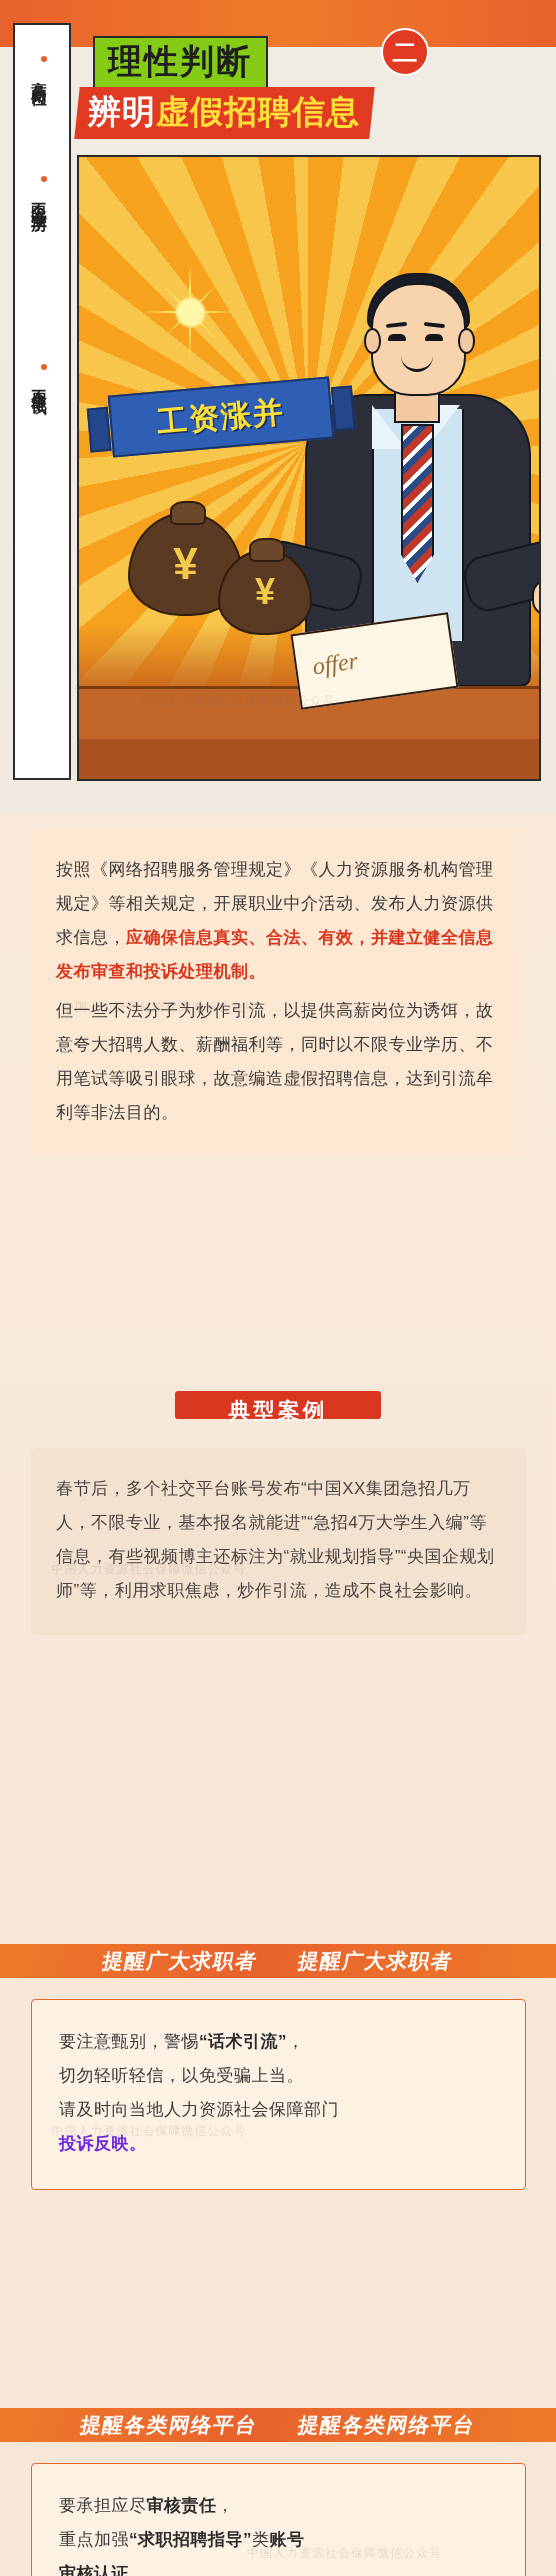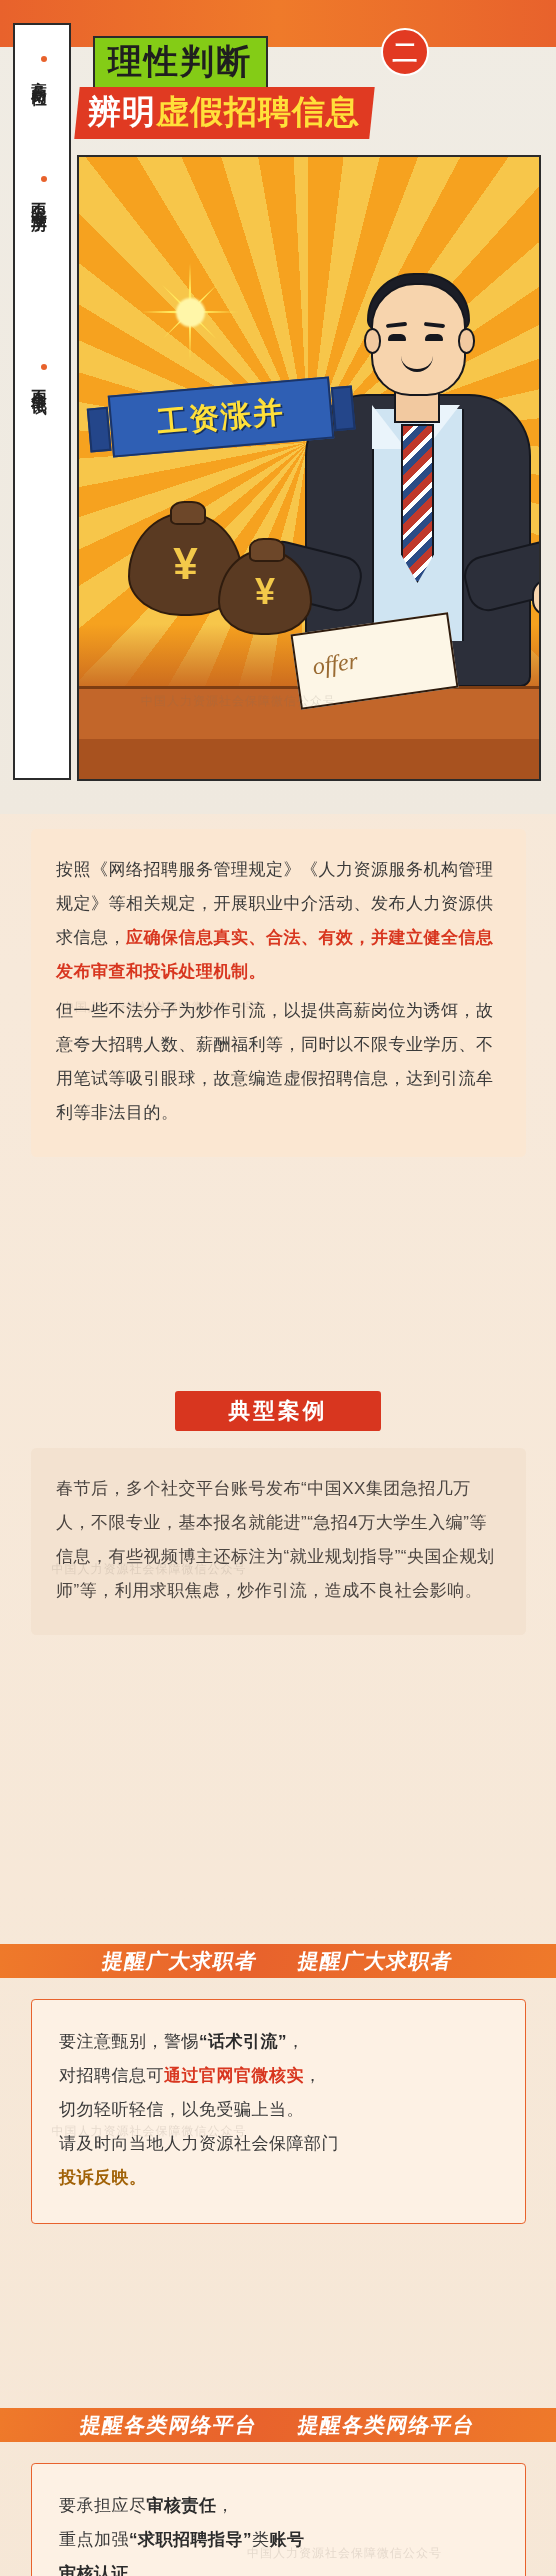--- a/index.html
+++ b/index.html
@@ -464,21 +464,21 @@
   }
 
   
   .case-head {
     position: absolute;
     left: 175px;
     width: 206px;
     height: 40px;
   }
   .case-head .tag {
-    width: 206px; height: 40px;
+    width: 206px; height: 28px;
     background: #d8361f;
     border-radius: 3.1px;
     color: #ffffff;
     font-size: 21.6px;
     font-weight: bold;
     text-align: center;
     line-height: 40px;
     letter-spacing: 3.1px;
     box-sizing: border-box;
   }
@@ -647,24 +647,23 @@
   <div class="ribbon" style="top: 1937px;">
     <div class="ribbon-bg"></div>
     <div class="ribbon-txt">
       <span>提醒广大求职者</span><span class="sep"></span><span>提醒广大求职者</span>
     </div>
   </div>
 
   <div class="section" style="top: 1999px;">
     <div class="tip-card">
       <div class="para"><span>要注意甄别，警惕</span><span class="b">“话术引流”</span><span>，</span></div>
-      <div class="para"><span>对招聘信息可</span><span class="red">通过官网官微核实</span><span>，</span></div>
       <div class="para">切勿轻听轻信，以免受骗上当。</div>
       <div class="para">请及时向当地人力资源社会保障部门</div>
-      <div class="para b" style="font-weight:bold;color:#a16207;">投诉反映。</div>
+      <div class="para b" style="font-weight:bold;color:#6d28d9;">投诉反映。</div>
     </div>
     <div class="watermark" style="left:20.6px; top:124px;">中国人力资源社会保障微信公众号</div>
   </div>
 
   <div class="ribbon" style="top: 2401px;">
     <div class="ribbon-bg"></div>
     <div class="ribbon-txt">
       <span>提醒各类网络平台</span><span class="sep"></span><span>提醒各类网络平台</span>
     </div>
   </div>

